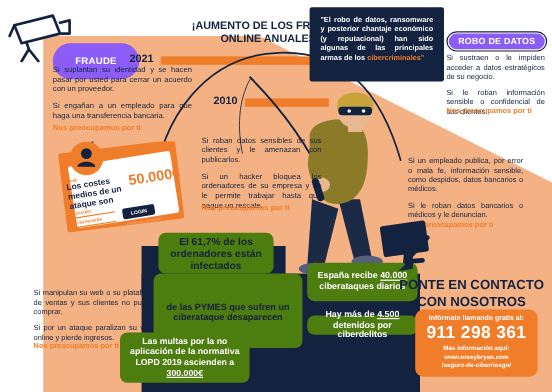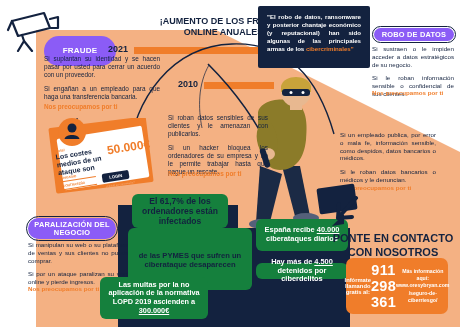--- a/index.html
+++ b/index.html
@@ -88,42 +88,42 @@
   #resp-pill{left:340px;top:113px;width:92px;height:13px;font-size:7.1px;}
   #resp-body{left:340px;top:131px;width:96px;font-size:6.2px;}
   #resp-care{left:340px;top:184px;width:96px;font-size:6.2px;}
 
   
   #par-pill{left:26px;top:216px;width:88px;height:21px;font-size:7.4px;}
   #par-body{left:28px;top:241px;width:104px;font-size:6.2px;}
   #par-care{left:28px;top:285px;width:104px;font-size:6.2px;}
 
   
-  .stat{position:absolute;background:#15803d;border-radius:7px;
+  .stat{position:absolute;background:#4d7c0f;border-radius:7px;
         color:#13223f;font-weight:bold;text-align:center;
         display:flex;align-items:center;justify-content:center;line-height:1.2;}
   #stat-617{left:132px;top:194px;width:96px;height:34px;font-size:8.5px;border-radius:6px;}
   #stat-60{left:128px;top:228px;width:124px;height:62px;border-radius:6px;flex-direction:column;}
   #stat-60 .l1{font-size:9px;display:flex;align-items:baseline;gap:2px;color:#13223f;}
   #stat-60 .big{font-size:26px;line-height:.95;letter-spacing:-.5px;}
   #stat-60 .l2{font-size:7.6px;margin-top:2px;line-height:1.25;}
   #stat-multas{left:100px;top:277px;width:108px;height:42px;font-size:7.3px;color:#ffffff;border-radius:6px;}
   #stat-multas .u{text-decoration:underline;}
   #stat-esp{left:256px;top:219px;width:92px;height:32px;font-size:7.4px;color:#ffffff;border-radius:6px;}
   #stat-esp .u{text-decoration:underline;}
   #stat-det{left:256px;top:263px;width:92px;height:16px;font-size:7.4px;color:#ffffff;border-radius:6px;}
   #stat-det .u{text-decoration:underline;}
 
   
   #arrow{left:328px;top:196px;width:34px;height:34px;}
   #cta{left:330px;top:232px;width:126px;text-align:center;color:#13223f;
        font-weight:bold;font-size:11px;line-height:1.25;}
   #phone-box{left:346px;top:258px;width:102px;height:56px;background:#f07d2a;
              border-radius:7px;color:#ffffff;text-align:center;
-             display:flex;flex-direction:row;align-items:center;justify-content:center;}
+             display:flex;flex-direction:column;align-items:center;justify-content:center;}
   #phone-box .lead{font-size:5.8px;font-weight:bold;}
   #phone-box .num{font-size:14.5px;font-weight:bold;letter-spacing:.3px;margin:1px 0 2px;}
   #phone-box .more{font-size:5.2px;font-weight:bold;line-height:1.35;}
 
   
   #thief{left:196px;top:62px;width:150px;height:170px;}
 </style>
 </head>
 <body>
 
@@ -243,23 +243,20 @@
     <div style="position:absolute;left:40px;top:4px;background:#13223f;color:#fff;font-size:4.2px;font-weight:bold;padding:2px 7px;border-radius:2px;">LOGIN</div>
     <div style="position:absolute;left:42px;top:15px;font-size:2.8px;color:#f4b183;">¿Olvidó su contraseña?</div>
   </div>
 
   <div class="abs body-txt" id="resp-body">
     <p style="margin:0 0 6px">Si un empleado publica, por error o mala fe, información sensible, como despidos, datos bancarios o médicos.</p>
     <p style="margin:0">Si le roban datos bancarios o médicos y le denuncian.</p>
   </div>
   <div class="abs care" id="resp-care">Nos preocupamos por ti</div>
 
-  <div class="abs pill-ring" id="par-pill">
-    <div class="pill" style="width:100%;height:100%;font-size:7.4px;">PARALIZACIÓN DEL NEGOCIO</div>
-  </div>
   <div class="abs body-txt" id="par-body">
     <p style="margin:0 0 6px">Si manipulan su web o su plataforma de ventas y sus clientes no pueden comprar.</p>
     <p style="margin:0">Si por un ataque paralizan su venta online y pierde ingresos.</p>
   </div>
   <div class="abs care" id="par-care">Nos preocupamos por ti</div>
 
   <div class="stat" id="stat-617">El 61,7% de los ordenadores están infectados</div>
 
   <div class="stat" id="stat-60">
     <div class="l2">de las PYMES que sufren un ciberataque desaparecen</div>

